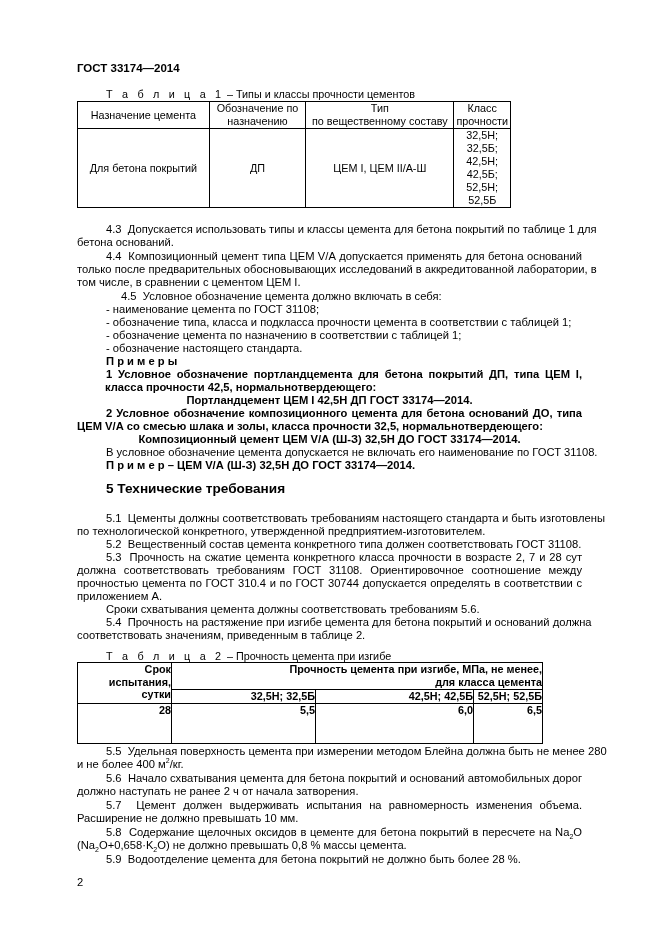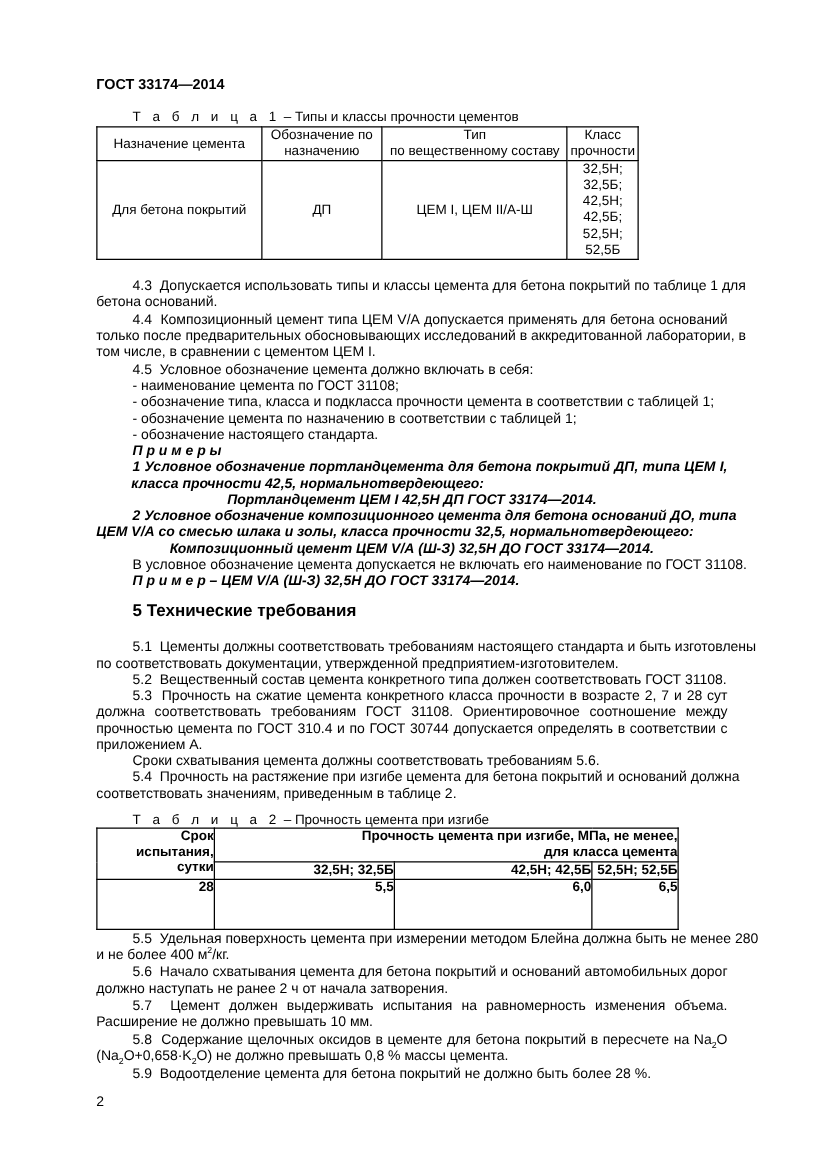--- a/index.html
+++ b/index.html
@@ -5,21 +5,21 @@
   html, body { margin: 0; padding: 0; background: #ffffff; }
   body { width: 661px; height: 936px; position: relative; overflow: hidden;
          font-family: "Liberation Sans", sans-serif; color: #000; font-size: 11.2px; }
   .abs { position: absolute; }
   .hdr { left: 77px; top: 62px; font-weight: bold; font-size: 11.5px; }
   .tcap { font-size: 10.8px; white-space: nowrap; }
   .tcap .sp { letter-spacing: 3.2px; }
   table.t { position: absolute; border-collapse: collapse; font-size: 10.8px; }
   table.t td { border: 1.6px solid #000; text-align: center; vertical-align: middle; padding: 0 2px; line-height: 13px; }
   .line { position: absolute; white-space: nowrap; line-height: 13.2px; }
-  .bi { font-weight: bold; font-style: italic; }
+  .bi { font-weight: bold; }
   .sec { position: absolute; left: 106px; top: 481px; font-weight: bold; font-size: 13.6px; }
   .just { text-align: justify; text-align-last: justify; }
   table.t2 td { border: 1.6px solid #000; text-align: right; line-height: 12.5px; padding: 0; font-weight: bold; }
   sub, sup { font-size: 7px; line-height: 0; }
 </style>
 </head>
 <body>
 
 <div class="abs hdr">ГОСТ 33174—2014</div>
 
@@ -60,21 +60,21 @@
   <span>4.3</span>&nbsp;&nbsp;<span>Допускается использовать типы и классы цемента для бетона покрытий по таблице 1 для</span>
 </div>
 <div class="line" style="left:77px; top:236px;">бетона оснований.</div>
 
 <div class="line just" style="left:106px; top:250px; width:476px;">
   <span>4.4</span>&nbsp;&nbsp;<span>Композиционный цемент типа ЦЕМ V/А допускается применять для бетона оснований</span>
 </div>
 <div class="line just" style="left:77px; top:263px; width:505px;">только после предварительных обосновывающих исследований в аккредитованной лаборатории, в</div>
 <div class="line" style="left:77px; top:276px;">том числе, в сравнении с цементом ЦЕМ I.</div>
 
-<div class="line" style="left:106px; top:290px;">
+<div class="line" style="left:121px; top:290px;">
   <span>4.5</span>&nbsp;&nbsp;<span>Условное обозначение цемента должно включать в себя:</span>
 </div>
 <div class="line" style="left:106px; top:303px;">-  наименование цемента по ГОСТ 31108;</div>
 <div class="line" style="left:106px; top:316px;">-  обозначение типа, класса и подкласса прочности цемента в соответствии с таблицей 1;</div>
 <div class="line" style="left:106px; top:329px;">-  обозначение цемента по назначению в соответствии с таблицей 1;</div>
 <div class="line" style="left:106px; top:342px;">-  обозначение настоящего стандарта.</div>
 
 <div class="line bi" style="left:106px; top:355px;">П р и м е р ы</div>
 <div class="line bi just" style="left:106px; top:368px; width:476px;">1  Условное обозначение портландцемента для бетона покрытий ДП, типа ЦЕМ I,</div>
 <div class="line bi" style="left:77px; top:381px;margin-left:28px;">класса прочности 42,5, нормальнотвердеющего:</div>
@@ -83,21 +83,21 @@
 <div class="line bi" style="left:77px; top:420px;">ЦЕМ V/А со смесью шлака и золы, класса прочности 32,5, нормальнотвердеющего:</div>
 <div class="line bi" style="left:77px; top:433px; width:505px; text-align:center;">Композиционный цемент ЦЕМ V/А (Ш-З) 32,5Н ДО ГОСТ 33174—2014.</div>
 <div class="line" style="left:106px; top:446px;">В условное обозначение цемента допускается не включать его наименование по ГОСТ 31108.</div>
 <div class="line bi" style="left:106px; top:459px;">П р и м е р  – ЦЕМ V/А (Ш-З) 32,5Н ДО ГОСТ 33174—2014.</div>
 
 <div class="sec">5   Технические требования</div>
 
 <div class="line just" style="left:106px; top:512px; width:476px;">
   <span>5.1</span>&nbsp;&nbsp;<span>Цементы должны соответствовать требованиям настоящего стандарта и быть изготовлены</span>
 </div>
-<div class="line" style="left:77px; top:525px;">по соответствовать документации, утвержденной предприятием-изготовителем.</div>
+<div class="line" style="left:77px; top:525px;">по технологической конкретного, утвержденной предприятием-изготовителем.</div>
 
 <div class="line" style="left:106px; top:538px;">
   <span>5.2</span>&nbsp;&nbsp;<span>Вещественный состав цемента конкретного типа должен соответствовать ГОСТ 31108.</span>
 </div>
 
 <div class="line just" style="left:106px; top:551px; width:476px;">
   <span>5.3</span>&nbsp;&nbsp;<span>Прочность на сжатие цемента конкретного класса прочности в возрасте 2, 7 и 28 сут</span>
 </div>
 <div class="line just" style="left:77px; top:564px; width:505px;">должна соответствовать требованиям ГОСТ 31108. Ориентировочное соотношение между</div>
 <div class="line just" style="left:77px; top:577px; width:505px;">прочностью цемента по ГОСТ 310.4 и по ГОСТ 30744 допускается определять в соответствии с</div>

